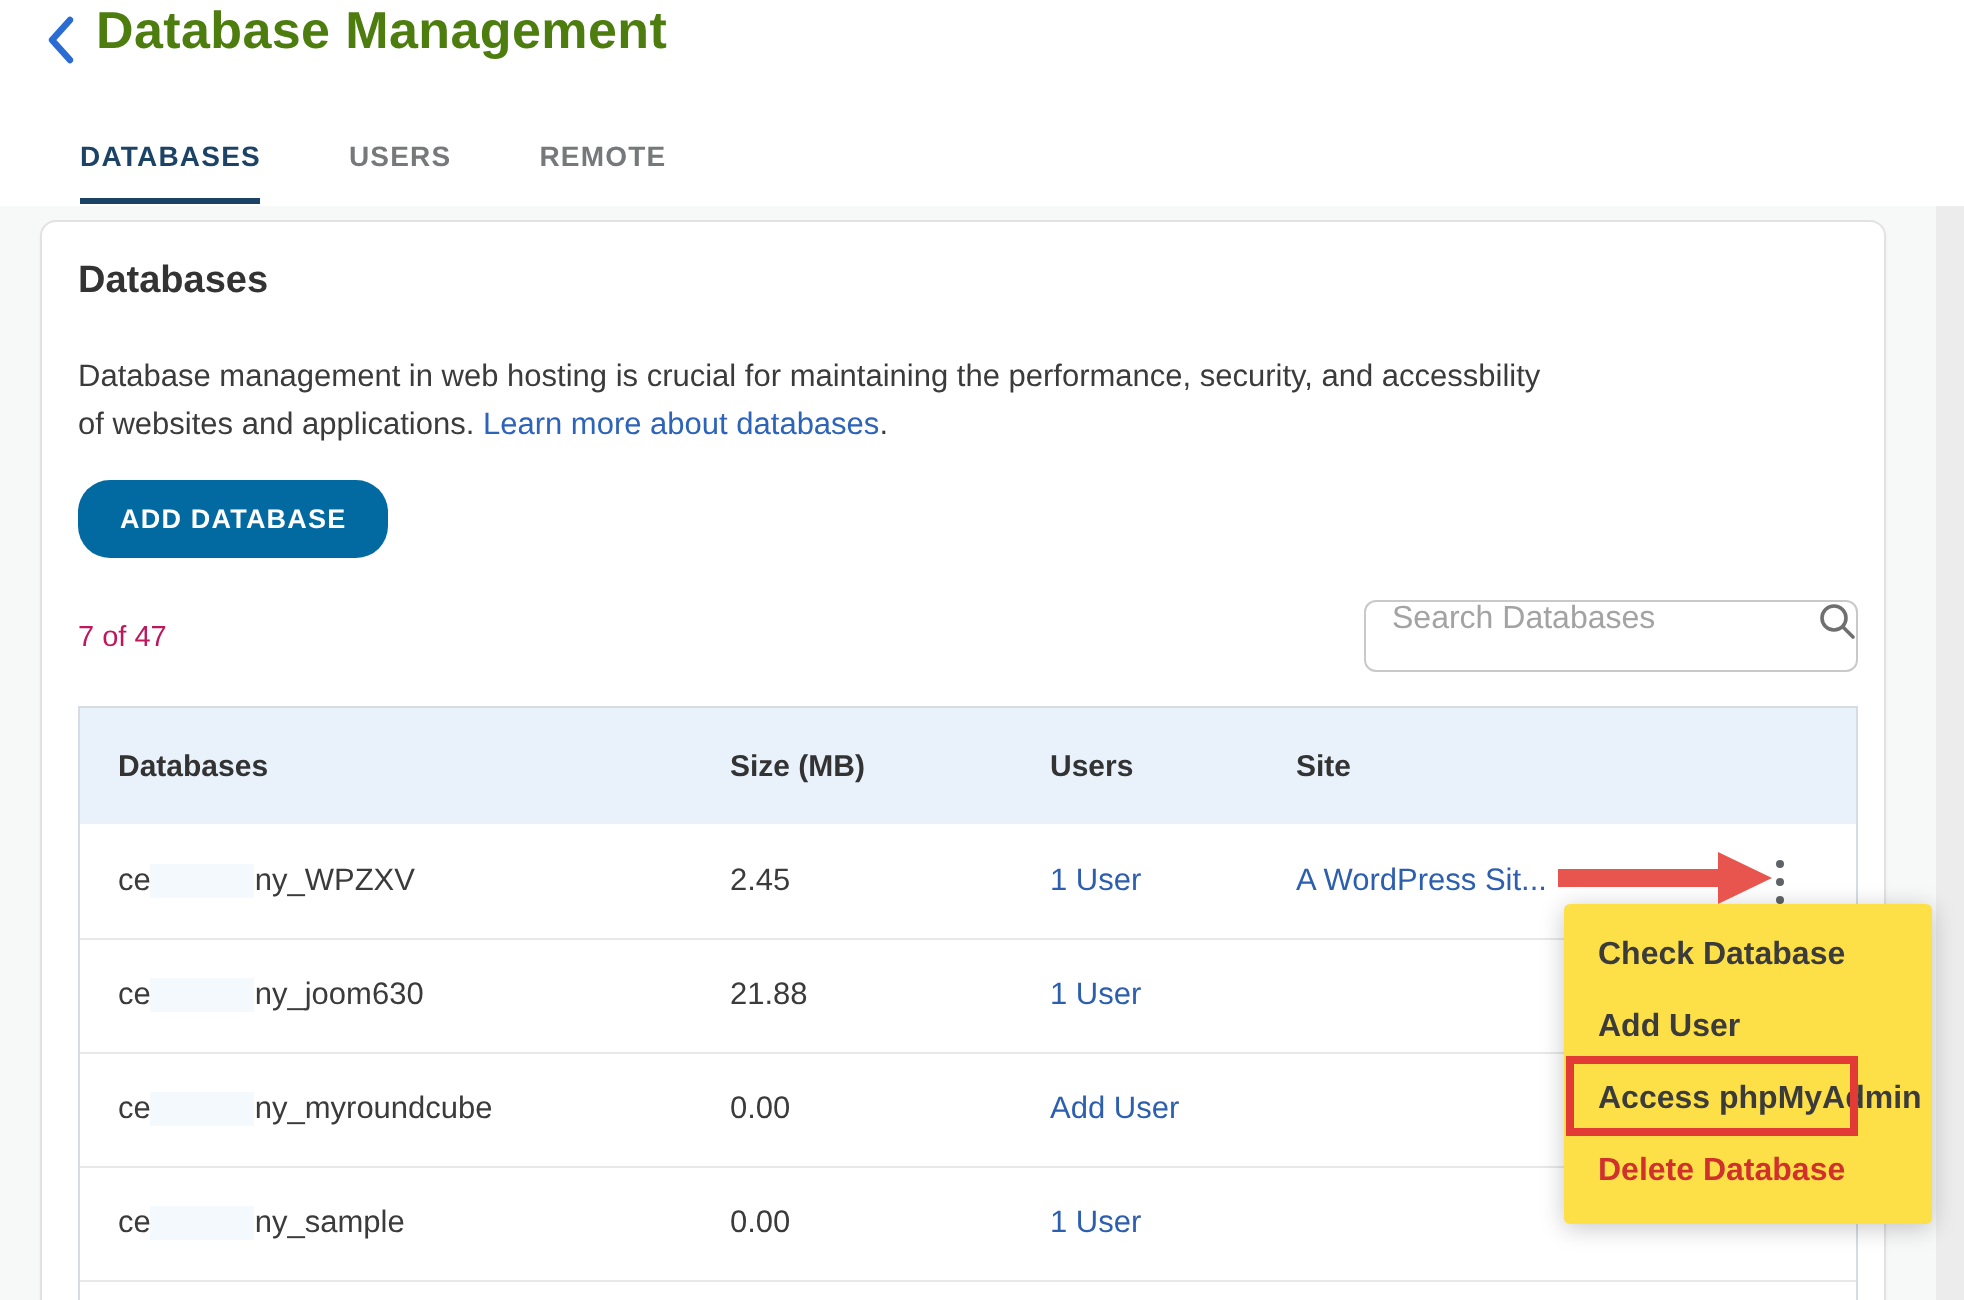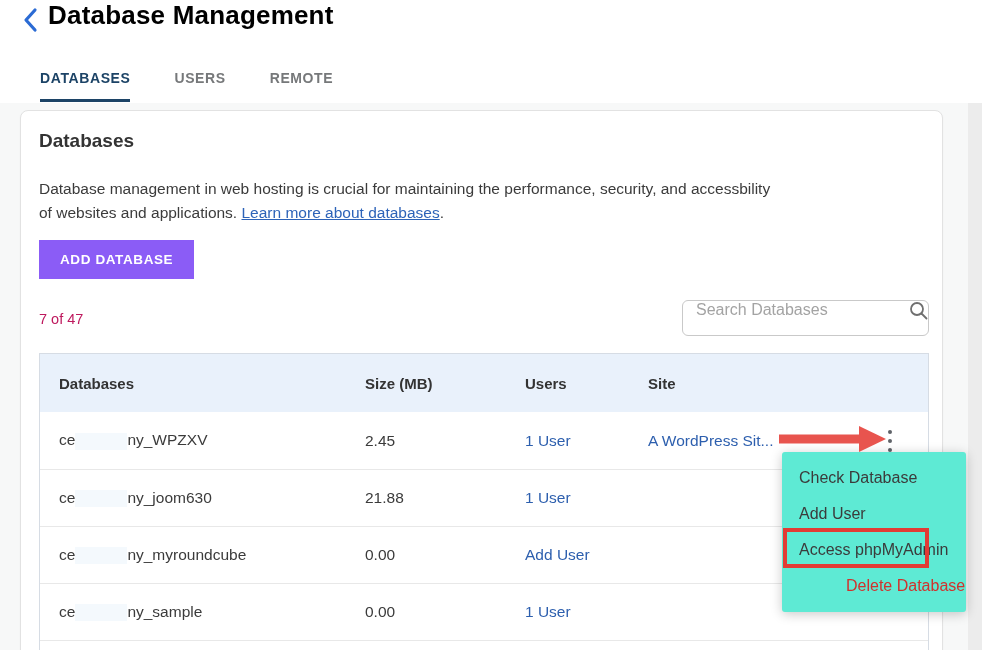--- a/index.html
+++ b/index.html
@@ -7,40 +7,40 @@
   body {
     position:relative; overflow:hidden; background:#ffffff;
     font-family:"Liberation Sans","DejaVu Sans",sans-serif; color:#3b3b3b;
   }
   .content-bg { position:absolute; left:0; top:103px; right:0; bottom:0; background:#f7f8f8; }
   .right-strip { position:absolute; right:0; top:103px; width:14px; bottom:0; background:#ececec; }
 
   
   .page-header { position:absolute; left:0; top:0; width:982px; height:56px; background:#fff; }
   .back-btn { position:absolute; left:20px; top:7px; width:22px; height:26px; cursor:pointer; }
-  .page-title { position:absolute; left:48px; top:0; font-size:26px; font-weight:600; color:#000000; letter-spacing:0.2px; }
+  .page-title { position:absolute; left:48px; top:0; font-size:26px; font-weight:600; color:#4d7c0f; letter-spacing:0.2px; }
 
   
   .tabs { position:absolute; left:40px; top:70px; display:flex; gap:44px; }
   .tab { font-size:14px; font-weight:700; letter-spacing:0.6px; color:#76787a; padding-bottom:13px; cursor:pointer; }
   .tab.active { color:#1c4366; border-bottom:3px solid #1c4366; }
 
   
   .card {
     position:absolute; left:20px; top:110px; width:923px; height:600px;
     background:#fff; border:1px solid #e2e2e2; border-radius:8px;
     box-shadow:0 1px 2px rgba(0,0,0,0.04);
   }
   .card-title { position:absolute; left:18px; top:19px; font-size:19px; font-weight:700; color:#333; }
   .card-desc { position:absolute; left:18px; top:66px; width:745px; font-size:15.5px; line-height:24px; color:#3b3b3b; }
-  .text-link { color:#2d63b8; text-decoration:underline; cursor:pointer; }
+  .text-link { color:#2d63b8; cursor:pointer; }
 
   .add-btn {
-    position:absolute; left:18px; top:129px; background:#8b5cf6; color:#fff;
-    border:none; border-radius:0; padding:12px 21px; font-size:13.5px; font-weight:700;
+    position:absolute; left:18px; top:129px; background:#0369a1; color:#fff;
+    border:none; border-radius:16px; padding:12px 21px; font-size:13.5px; font-weight:700;
     letter-spacing:0.6px; font-family:inherit; cursor:pointer;
   }
   .count-label { position:absolute; left:18px; top:200px; font-size:14.5px; color:#be185d; }
 
   .search-box {
     position:absolute; left:661px; top:189px; width:247px; height:36px;
     border:1px solid #c9c9c9; border-radius:6px; background:#fff; display:flex; align-items:flex-start;
   }
   .search-input {
     flex:1; border:none; outline:none; background:transparent; padding:0 6px 0 13px;
@@ -59,25 +59,25 @@
   .t-cell { font-size:15.5px; color:#3b3b3b; }
   .cell-link { color:#2d5fae; cursor:pointer; font-size:15.5px; }
   .redacted { display:inline-block; width:52px; height:17px; background:#f4f9fd; vertical-align:middle; }
   .partial-row { height:13px; border-top:1px solid #e8e8e8; background:#fff; }
 
   .kebab { display:flex; flex-direction:column; gap:5px; align-items:flex-start; cursor:pointer; padding:4px 0; width:12px; }
   .kebab i { width:4px; height:4px; border-radius:50%; background:#5f6368; }
 
   
   .context-menu {
-    position:absolute; left:782px; top:452px; width:184px; background:#5eead4;
-    border-radius:3px; box-shadow:0 2px 12px rgba(0,0,0,0.22); padding:8px 0; z-index:5;
+    position:absolute; left:782px; top:452px; width:184px; background:#fde047;
+    border-radius:3px; box-shadow:0 2px 12px rgba(0,0,0,0.22); padding:8px 0; z-index:5;font-weight:bold;
   }
   .menu-item { height:36px; line-height:36px; padding-left:17px; font-size:16px; color:#3b3b3b; cursor:pointer; white-space:nowrap; }
-  .menu-item.danger { color:#d0312d;margin-left:47px; }
+  .menu-item.danger { color:#d0312d; }
 
   
   .anno-arrow { position:absolute; left:778px; top:424px; z-index:7; }
   .anno-box {
     position:absolute; left:783px; top:528px; width:146px; height:40px;
     border:4px solid #e23b35; z-index:8; pointer-events:none;
   }
 </style>
 </head>
 <body>

